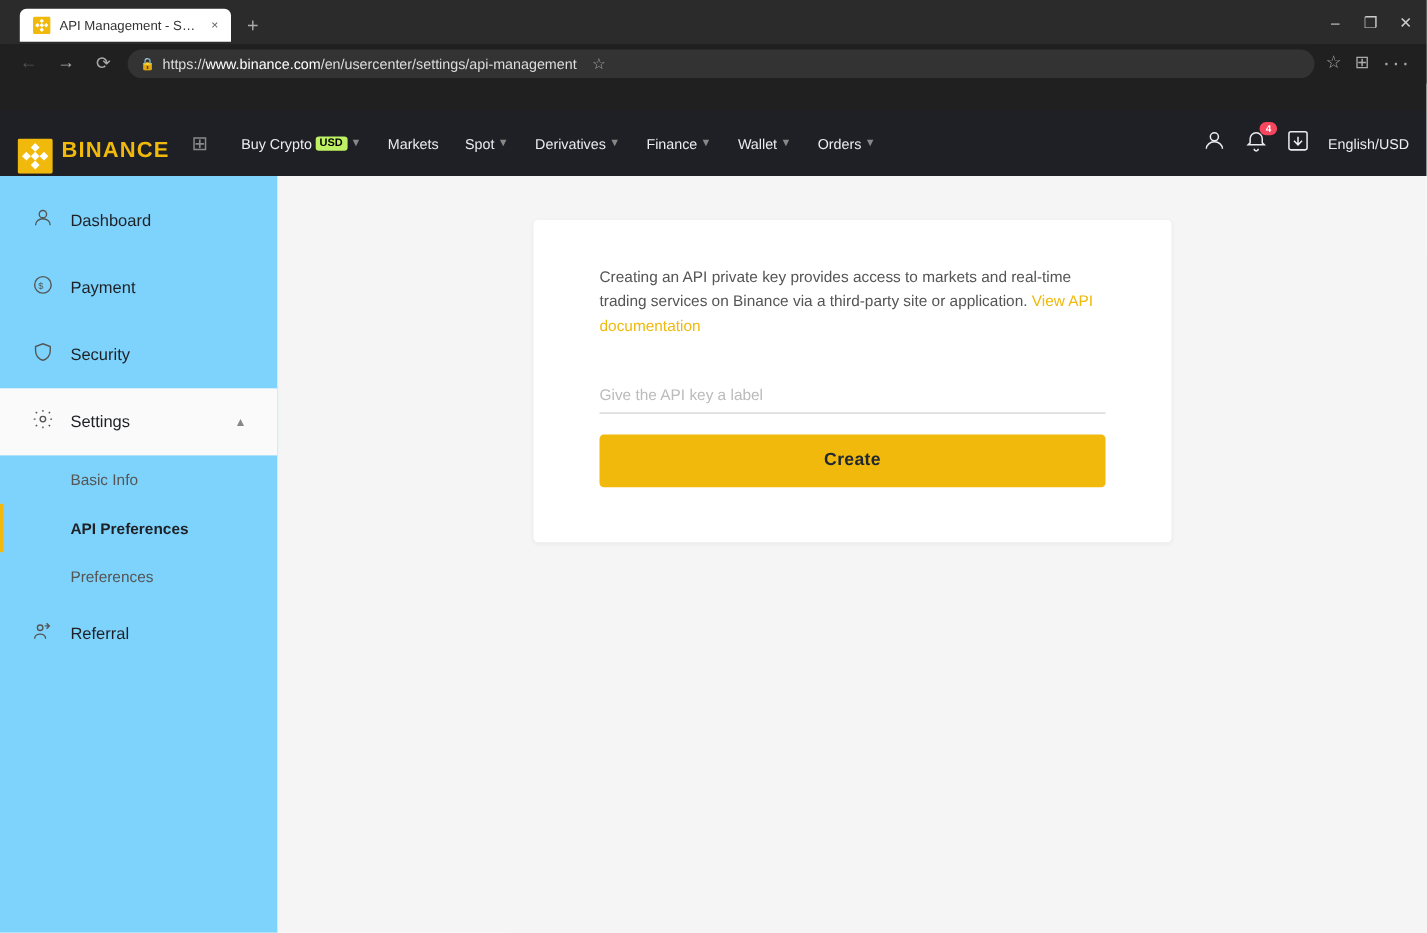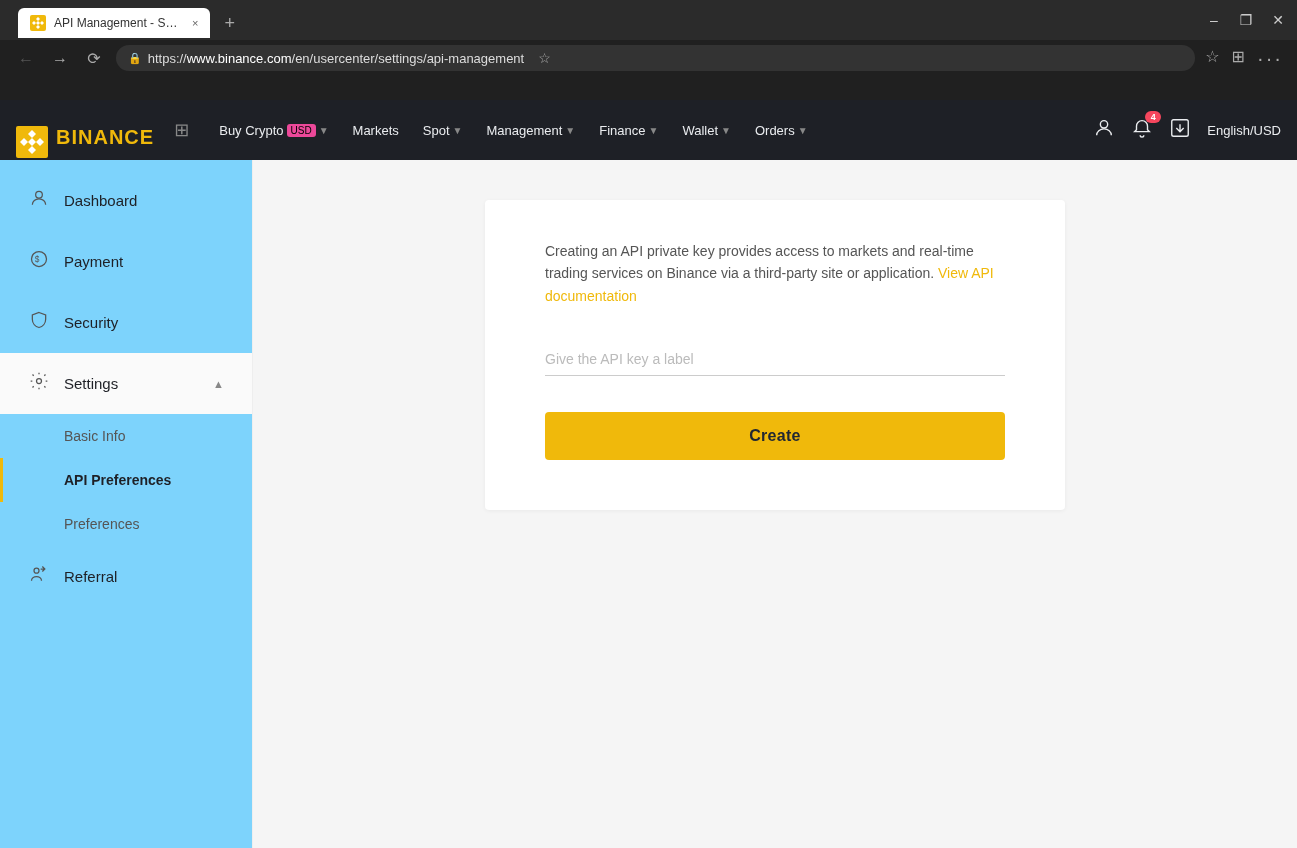--- a/index.html
+++ b/index.html
@@ -160,24 +160,24 @@
       font-size: 13px;
       padding: 0 10px;
       height: 60px;
       display: flex;
       align-items: center;
       cursor: pointer;
       gap: 3px;
       white-space: nowrap;
     }
     .nav-badge {
-      background: #ec4899;
+      background: #bef264;
       color: #000;
       font-size: 10px;
-      font-weight: 400;
+      font-weight: 700;
       padding: 1px 4px;
       border-radius: 3px;
     }
     .nav-chevron { font-size: 10px; color: #888; }
     .nav-right {
       display: flex;
       align-items: center;
       gap: 16px;
     }
     .nav-icon-btn {
@@ -294,21 +294,21 @@
       text-decoration: none;
     }
     .api-input {
       width: 100%;
       border: none;
       border-bottom: 1px solid #ccc;
       outline: none;
       font-size: 14px;
       color: #15803d;
       padding: 8px 0;
-      margin-bottom: 36px;
+      margin-bottom: 19px;
       background: transparent;
     }
     .api-input::placeholder { color: #bbb; }
     .create-btn {
       width: 100%;
       background: #f0b90b;
       color: #212833;
       border: none;
       border-radius: 4px;
       height: 48px;
@@ -388,21 +388,21 @@
       <span class="nav-chevron">▼</span>
     </div>
     <div class="nav-item">
       <span>Markets</span>
     </div>
     <div class="nav-item">
       <span>Spot</span>
       <span class="nav-chevron">▼</span>
     </div>
     <div class="nav-item">
-      <span>Management</span>
+      <span>Derivatives</span>
       <span class="nav-chevron">▼</span>
     </div>
     <div class="nav-item">
       <span>Finance</span>
       <span class="nav-chevron">▼</span>
     </div>
     <div class="nav-item">
       <span>Wallet</span>
       <span class="nav-chevron">▼</span>
     </div>

